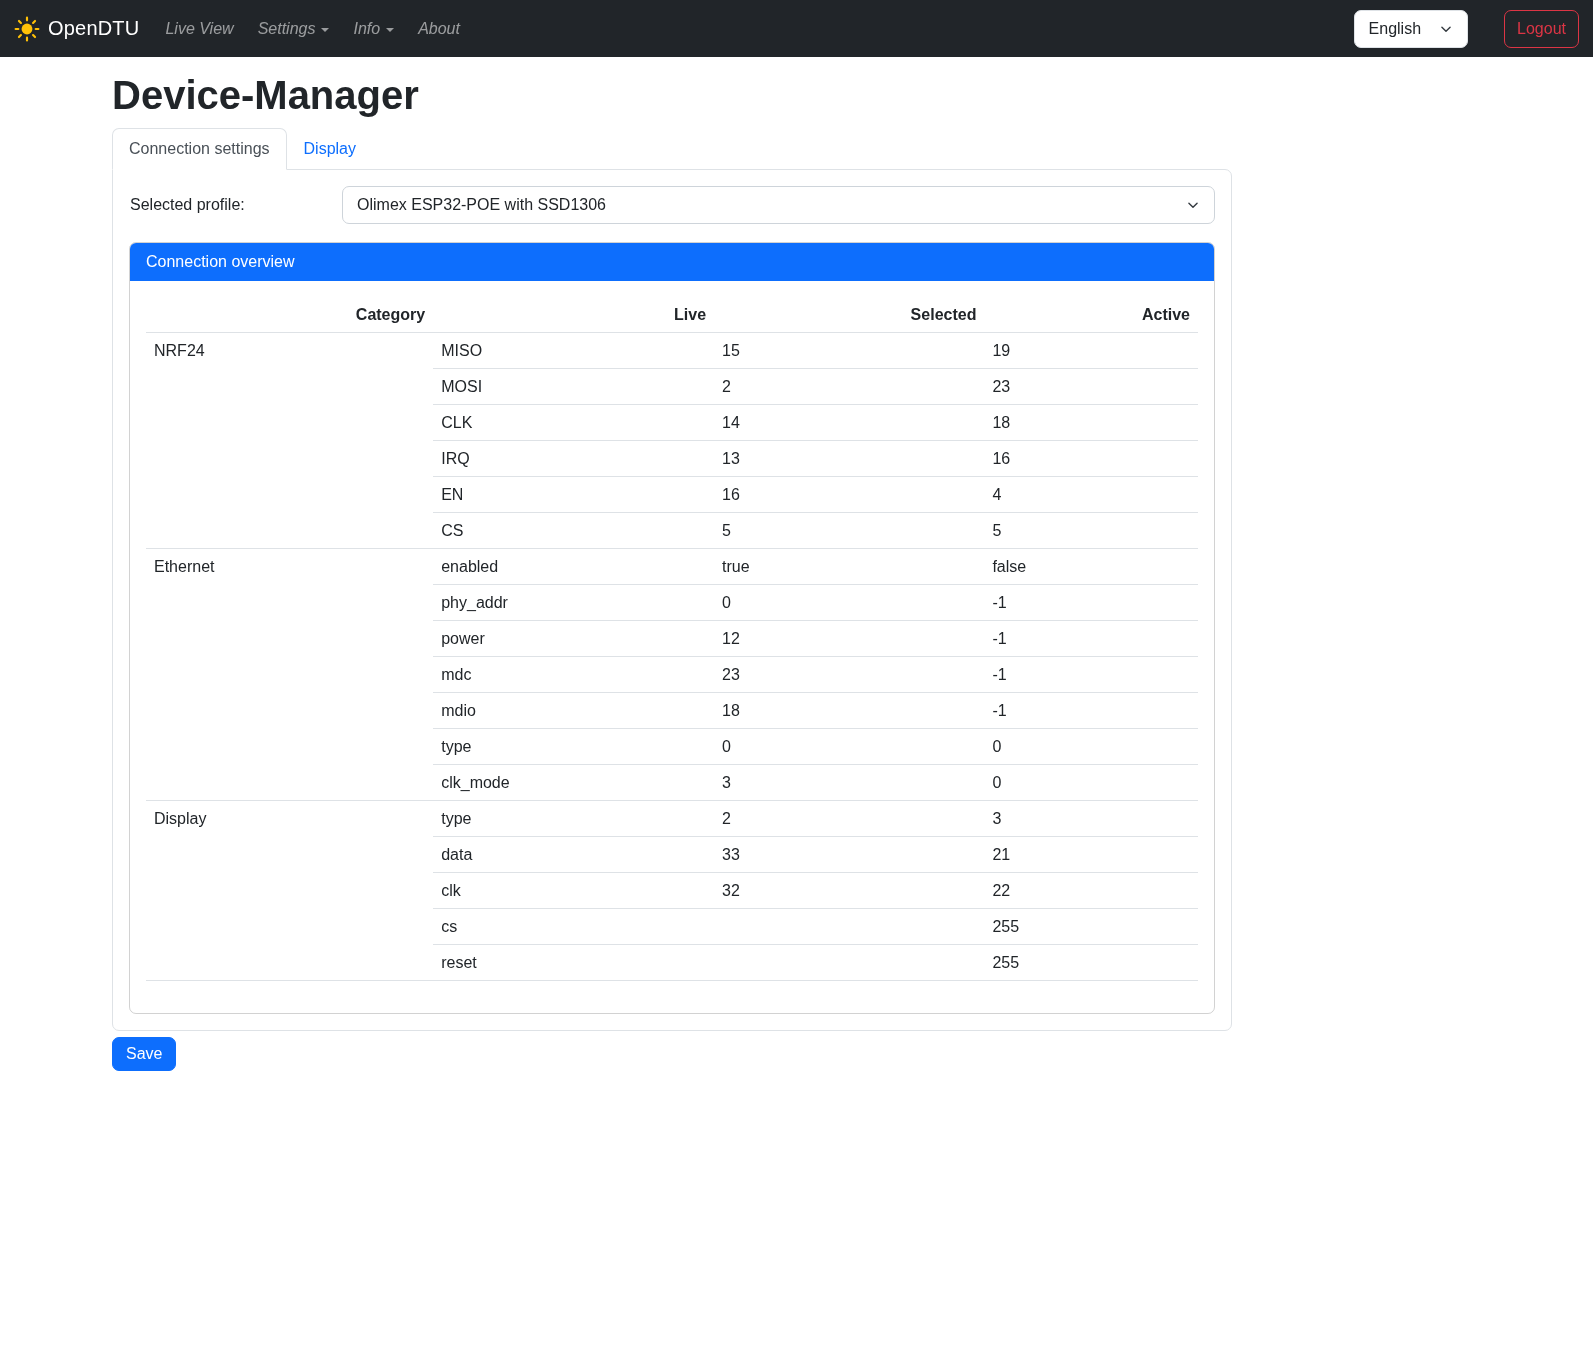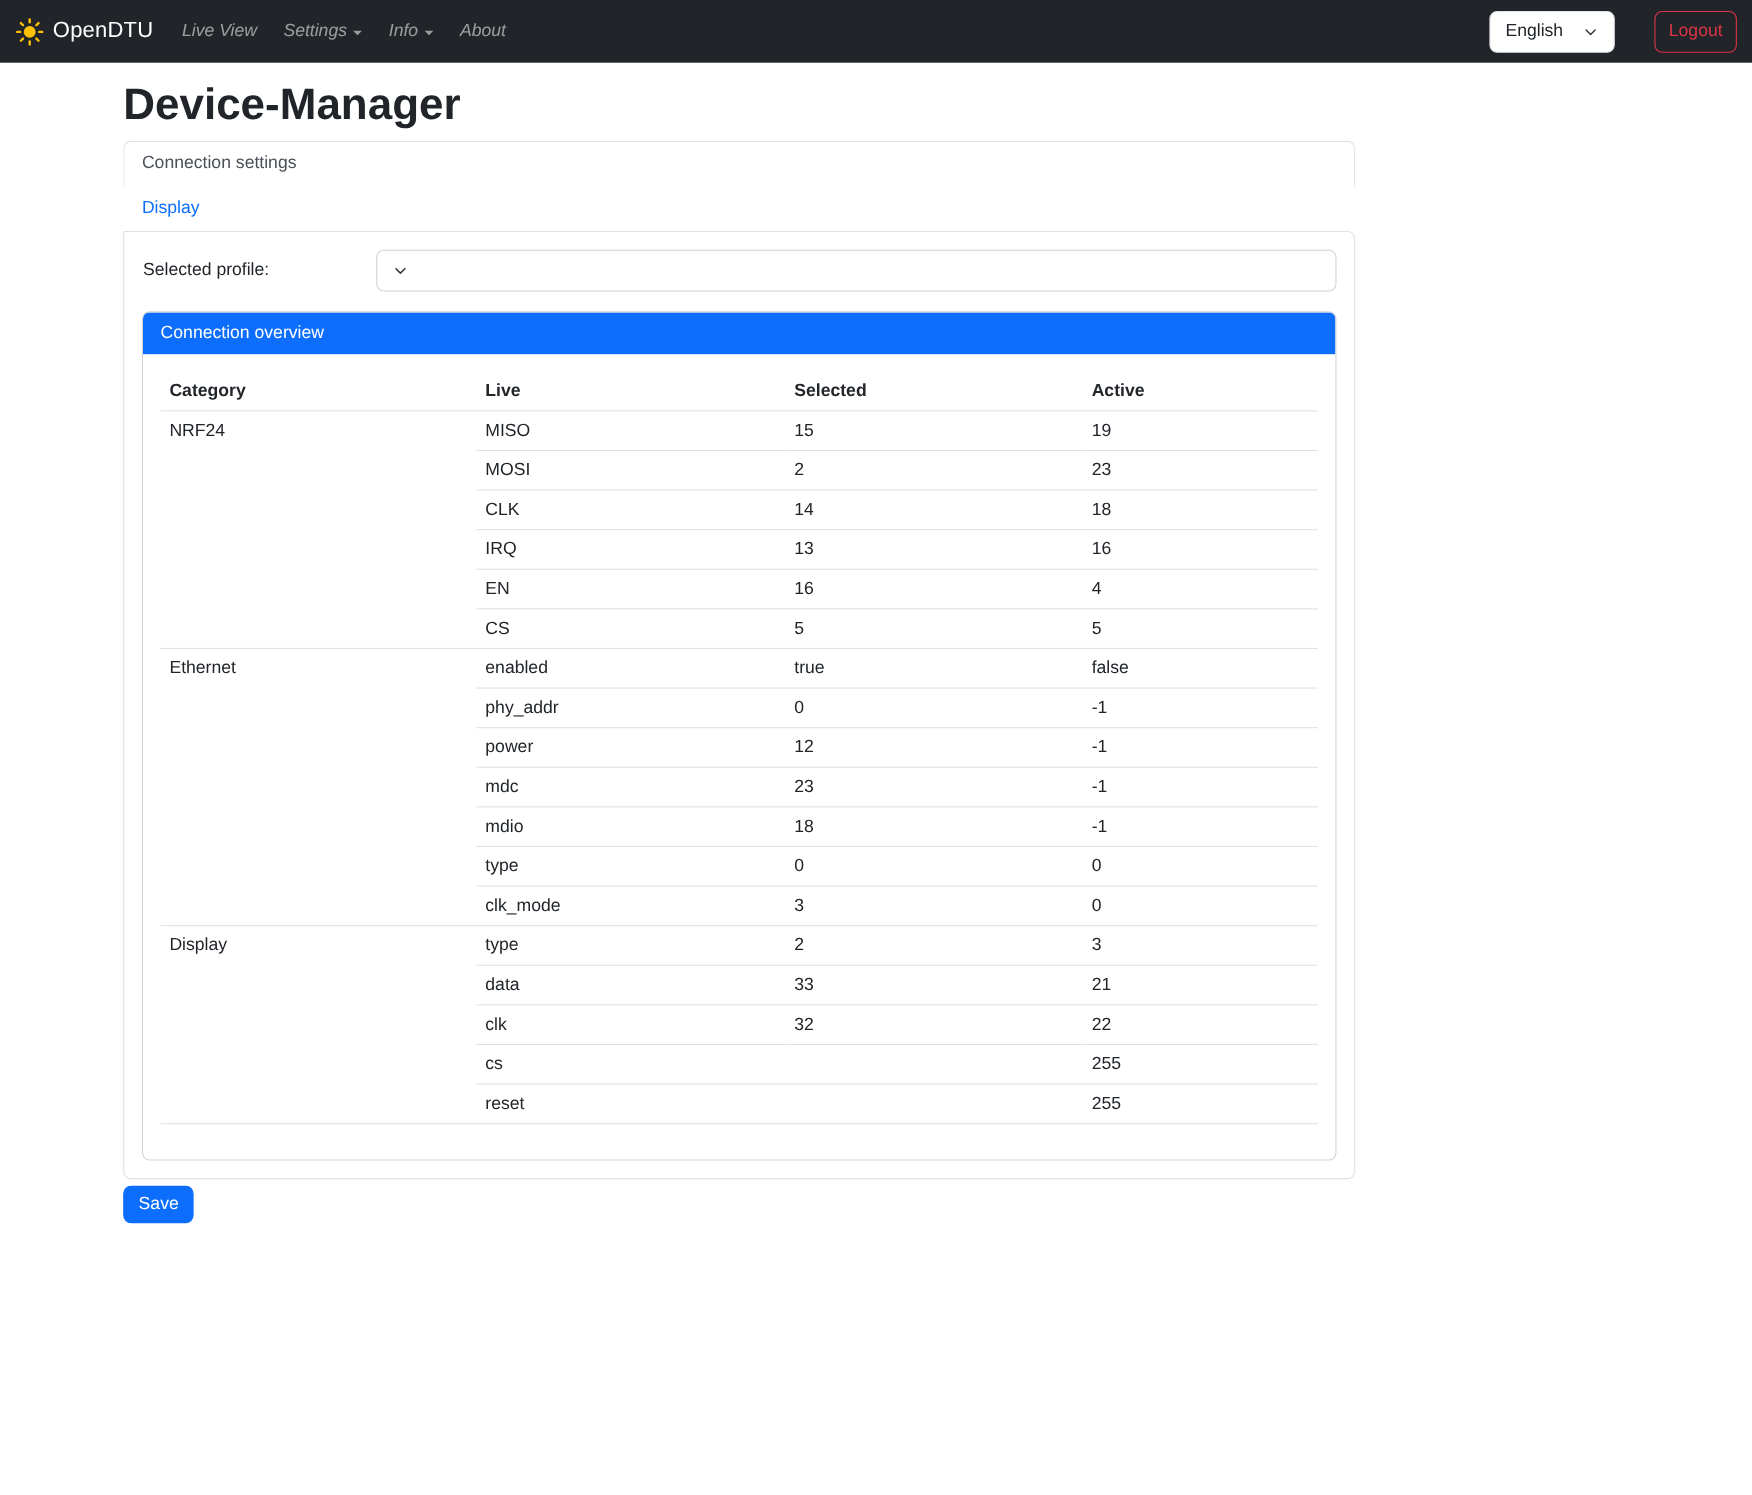--- a/index.html
+++ b/index.html
@@ -76,21 +76,21 @@
   
   .container { width: 1120px; margin-left: 112px; }
   h1.page-title {
     font-size: 40px;
     font-weight: 600;
     margin: 16px 0 10px 0;
     color: #212529;
   }
 
   
-  .tabs { display: flex; position: relative; z-index: 2; flex-direction: column; }
+  .tabs { display: flex; position: relative; z-index: 2; }
   .tab {
     padding: 8px 16px;
     line-height: 24px;
     cursor: pointer;
     border: 1px solid transparent;
     border-radius: 7px 7px 0 0;
     margin-bottom: -1px;
   }
   .tab.active {
     background: #fff;
@@ -144,21 +144,21 @@
     line-height: 24px;
   }
   .card-body { padding: 16px; }
 
   table.overview {
     width: 100%;
     border-collapse: collapse;
     margin-bottom: 16px;
   }
   table.overview th {
-    text-align: left;
+    text-align: right;
     font-weight: 700;
     padding: 8.5px 8px;
     border-bottom: 1px solid #dee2e6;
   }
   table.overview td {
     padding: 8.5px 8px;
     border-bottom: 1px solid #dee2e6;
     vertical-align: top;
   }
   th.col-category { width: 27.3%; }
@@ -235,20 +235,21 @@
 
   <div class="tabs">
     <div class="tab active">Connection settings</div>
     <div class="tab inactive">Display</div>
   </div>
 
   <div class="tab-card">
     <div class="profile-row">
       <div class="profile-label">Selected profile:</div>
       <div class="select-control">
+        <span class="select-value">Olimex ESP32-POE with SSD1306</span>
         <span style="display:flex;">
           <svg width="14" height="14" viewBox="0 0 24 24" fill="none">
             <polyline points="5,9 12,16 19,9" stroke="#343a40" stroke-width="2.4" stroke-linecap="round" stroke-linejoin="round"></polyline>
           </svg>
         </span>
       </div>
     </div>
 
 
     <div class="card">

